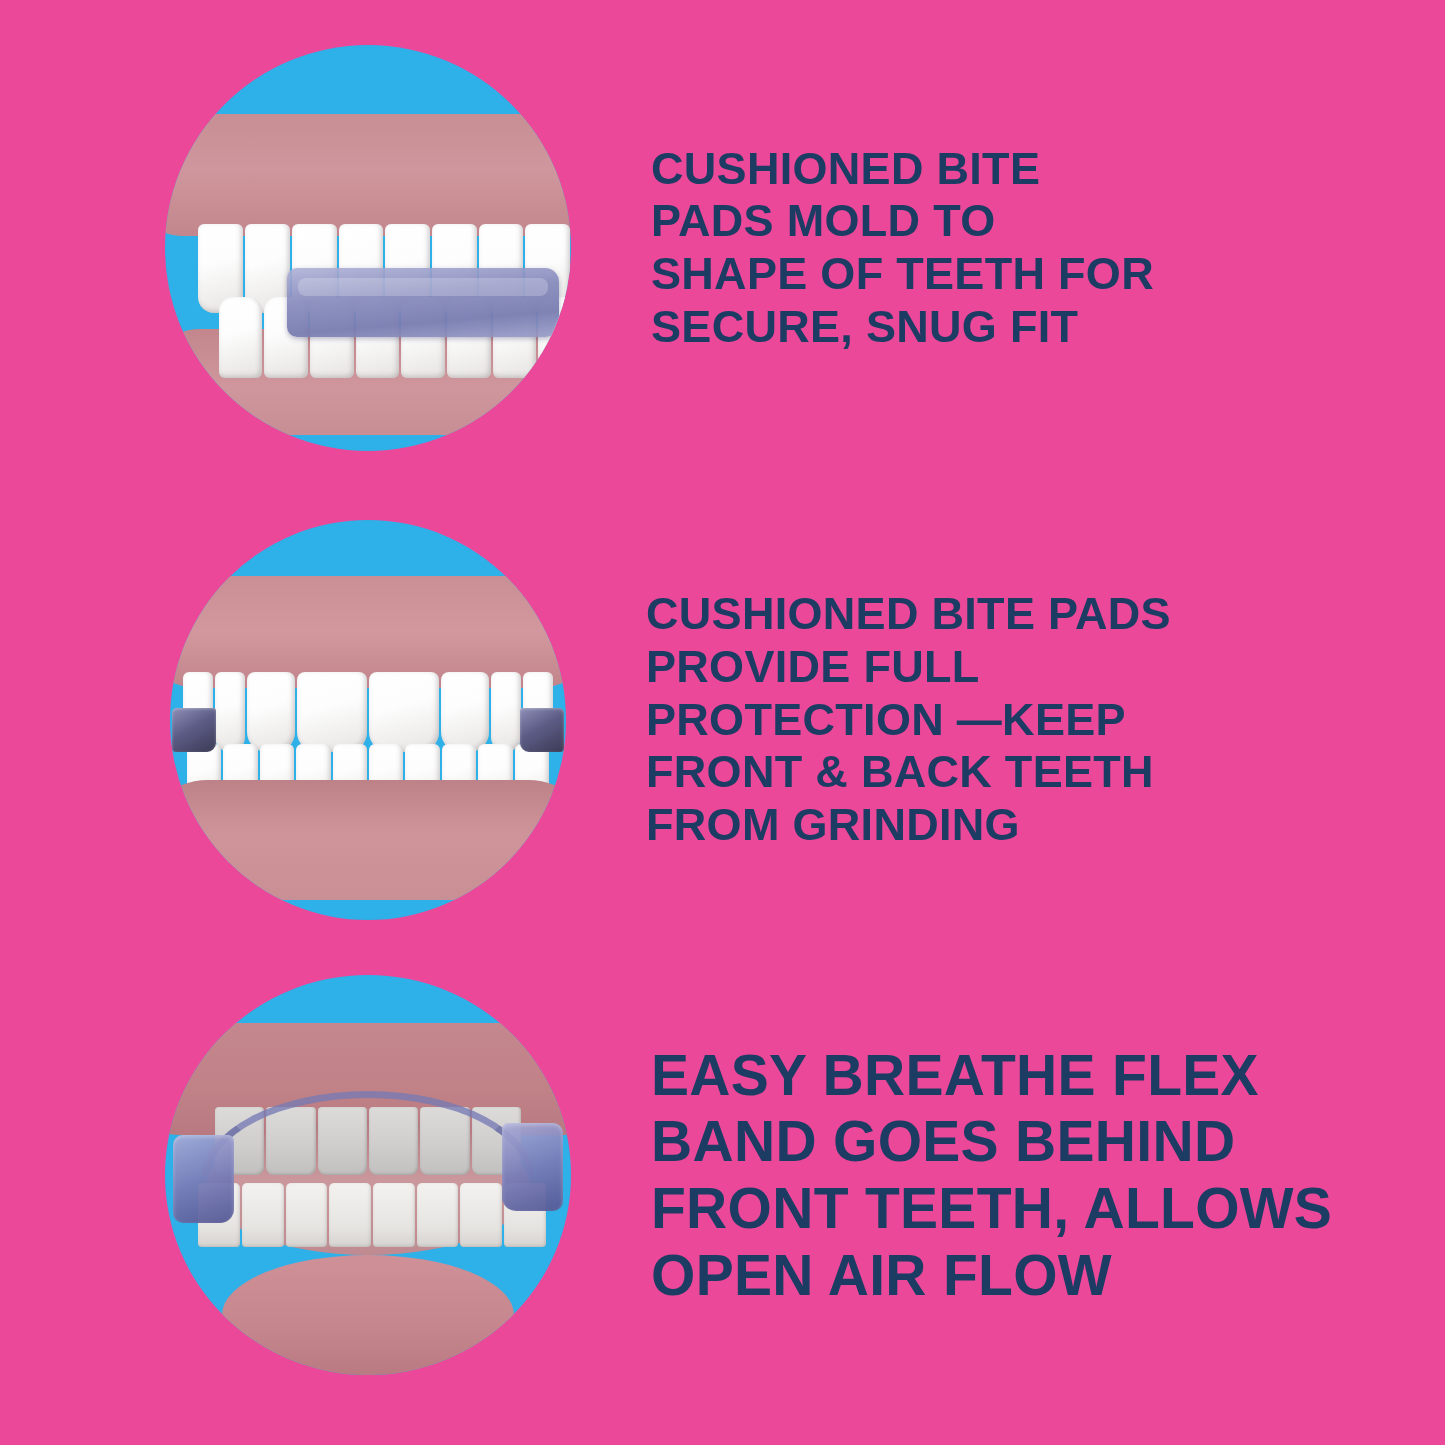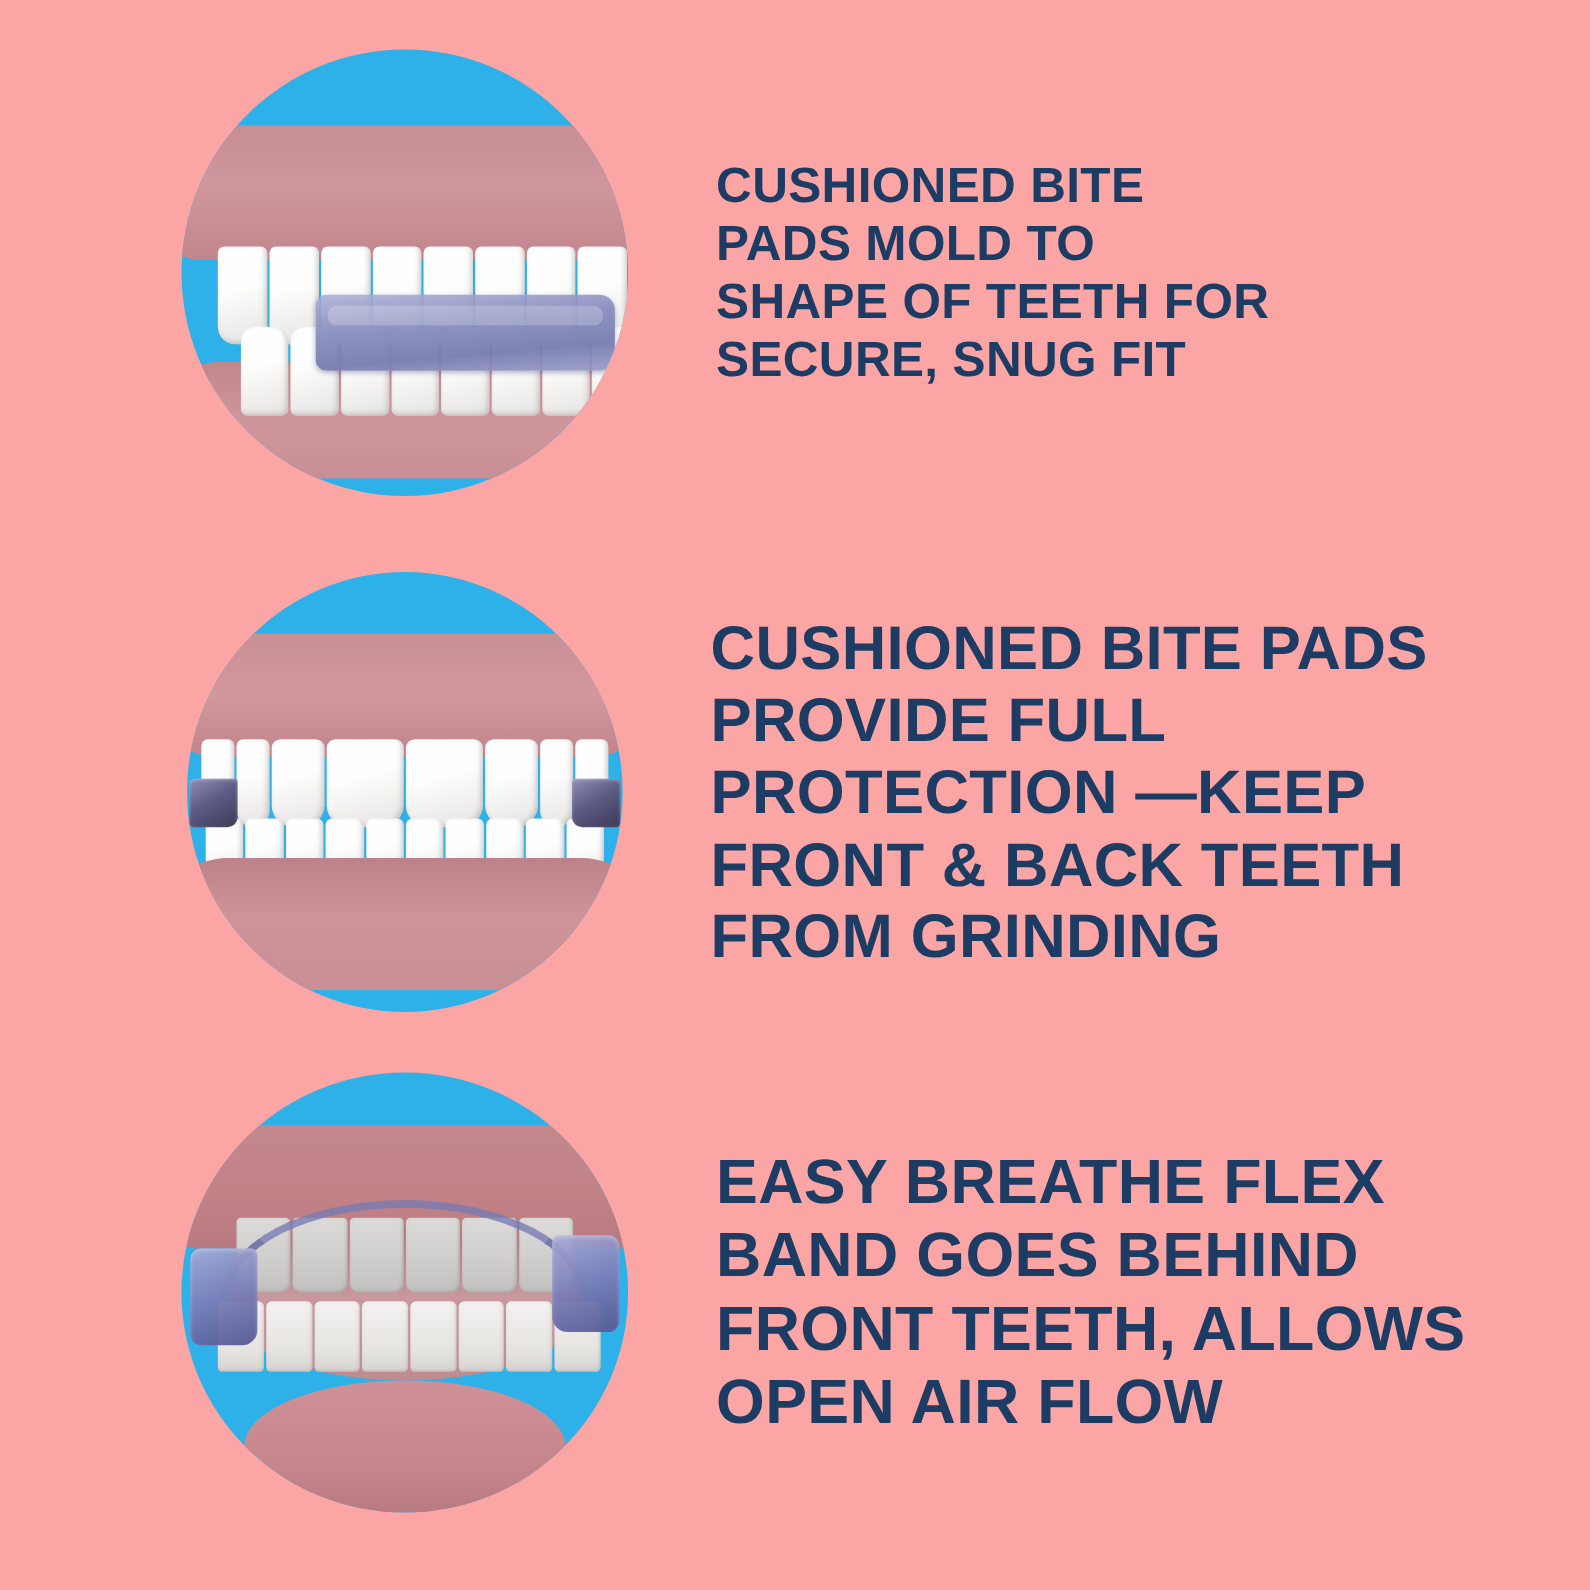--- a/index.html
+++ b/index.html
@@ -12,21 +12,21 @@
     width: 1445px;
     height: 1445px;
     font-family: "Liberation Sans", sans-serif;
     overflow: hidden;
   }
 
   .board {
     position: relative;
     width: 1445px;
     height: 1445px;
-    background: #fca5a5;
+    background: #ec4899;
   }
 
   
   .feature-row {
     position: absolute;
     left: 0;
     width: 1445px;
     display: flex;
     align-items: center;
   }
@@ -225,21 +225,21 @@
     color: #1d3c64;
     font-family: "Liberation Sans", sans-serif;
     font-weight: bold;
     font-size: 46px;
     line-height: 1.17;
     letter-spacing: 0.3px;
     text-transform: uppercase;
     white-space: pre-line;
   }
   #feature-text-1 { font-size: 45px; }
-  #feature-text-2 { font-size: 56px; }
+  #feature-text-2 { font-size: 45px; }
   #feature-text-3 { font-size: 57px; }
 </style>
 </head>
 <body>
 
 <div class="board">
 
   <div class="feature-row" id="feature-row-1">
 
     <div class="illus-wrap">

